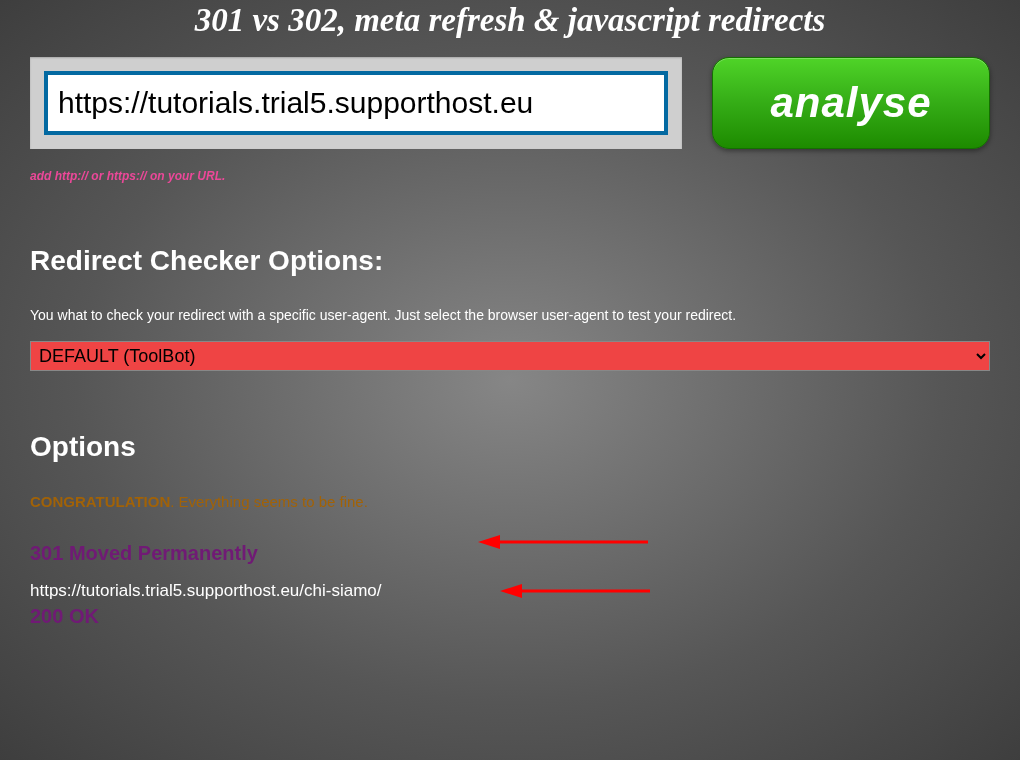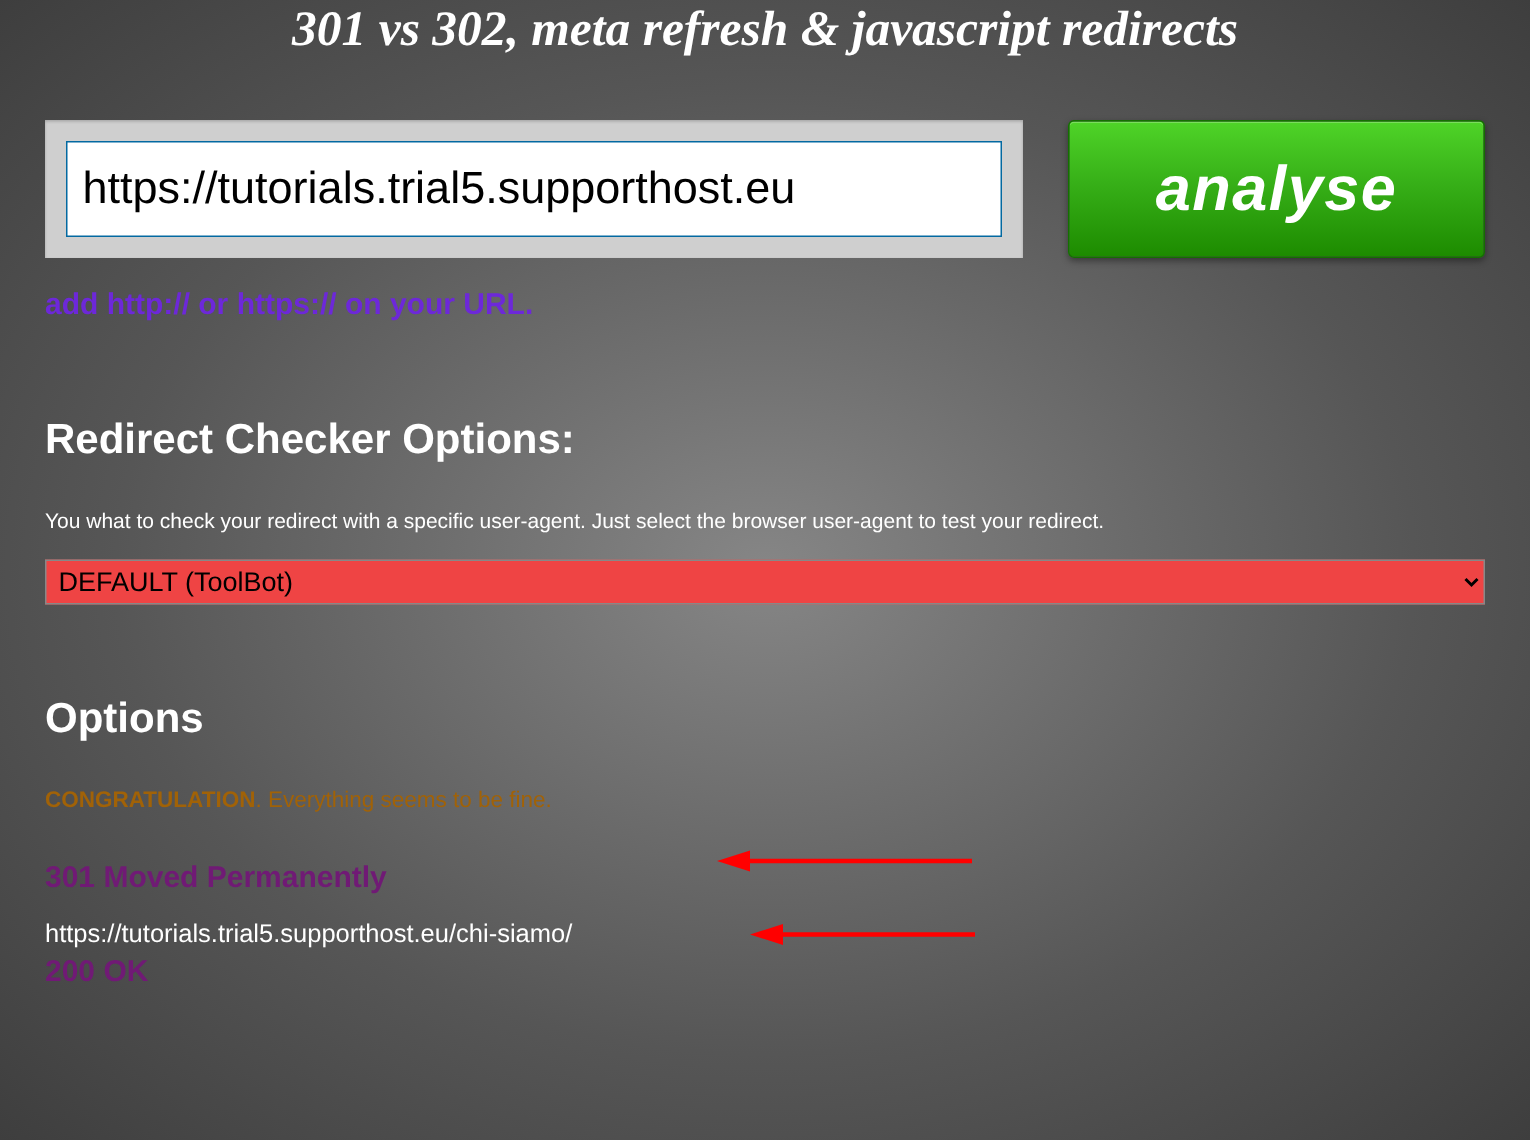--- a/index.html
+++ b/index.html
@@ -16,68 +16,69 @@
       padding: 0 30px;
       overflow: hidden;
     }
     .page-title {
       text-align: center;
       font-style: italic;
       font-family: Georgia, 'Times New Roman', serif;
       font-weight: bold;
       font-size: 33px;
       padding-top: 2px;
-      padding-bottom: 41px;
+      padding-bottom: 18px;
       color: #ffffff;
     }
     .search-row {
       display: flex;
       align-items: stretch;
       gap: 30px;
     }
     .input-wrapper {
       flex: 1;
       background: #cfcfcf;
       padding: 14px;
       box-shadow: inset 0 1px 2px rgba(0,0,0,0.2);
     }
     .url-input {
       width: 100%;
       height: 64px;
       font-size: 30px;
       font-family: Arial, Helvetica, sans-serif;
       padding: 4px 10px;
-      border: 1px solid #0369a1;
+      border: 4px solid #0369a1;
       background: #ffffff;
       color: #000;
       outline: none;
     }
     .analyse-button {
       width: 278px;
       background: linear-gradient(to bottom, #4fd428 0%, #37b018 45%, #1d8b00 100%);
       border: 1px solid #147000;
-      border-radius: 4px;
+      border-radius: 17px;
       color: #ffffff;
       font-style: italic;
       font-weight: bold;
       font-size: 42px;
       font-family: Arial, Helvetica, sans-serif;
       cursor: pointer;
       text-align: center;
       display: flex;
       align-items: center;
       justify-content: center;
       letter-spacing: 1px;
       box-shadow: 0 2px 5px rgba(0,0,0,0.4), inset 0 1px 0 rgba(255,255,255,0.25);
     }
     .hint {
-      font-size: 20px;
+      font-size: 12px;
       font-weight: bold;
       margin-top: 20px;
-      color: #6d28d9;
+      color: #ec4899;
+      font-style: italic;
     }
     .section-heading {
       font-size: 28px;
       font-weight: bold;
       margin-top: 62px;
       margin-bottom: 28px;
       color: #ffffff;
     }
     .options-desc {
       font-size: 14px;

